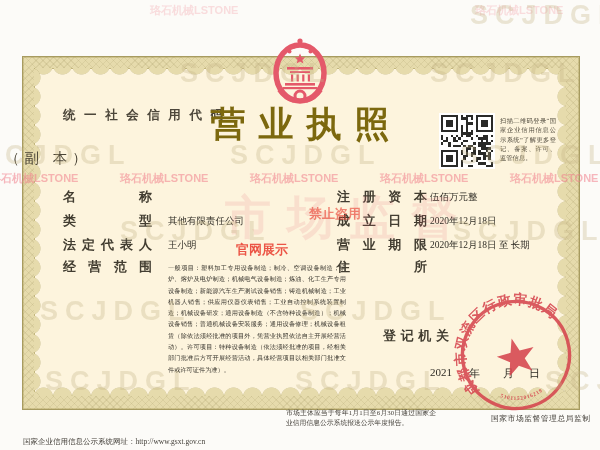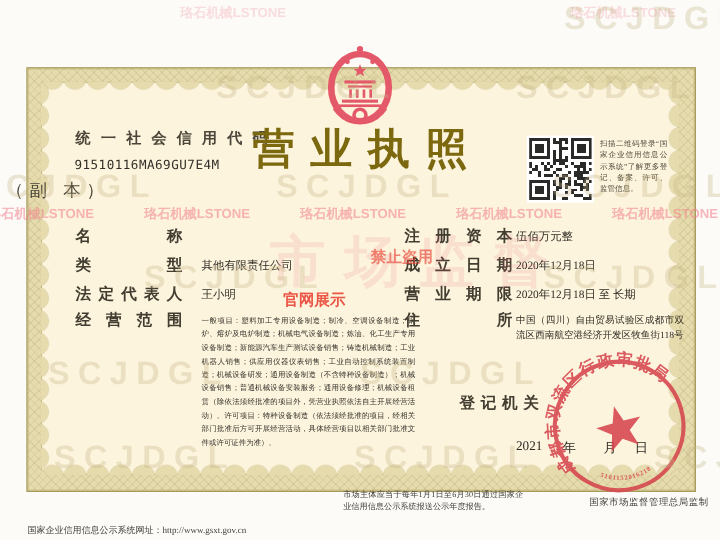--- a/index.html
+++ b/index.html
@@ -125,21 +125,20 @@
   <div class="credit-label spread">
       <span>统</span>
       <span>一</span>
       <span>社</span>
       <span>会</span>
       <span>信</span>
       <span>用</span>
       <span>代</span>
       <span>码</span>
     </div>
-  <div class="credit-code">91510116MA69GU7E4M</div>
   <div class="title">营业执照</div>
   <div class="subtitle">（副 本）</div>
 
   <div class="qr">
       <svg id="qr-svg" viewBox="0 0 21 21" shape-rendering="crispEdges">
         <g fill="#2a2a28">
           <rect x="0" y="0" width="1" height="1"></rect>
           <rect x="0" y="1" width="1" height="1"></rect>
           <rect x="0" y="2" width="1" height="1"></rect>
           <rect x="0" y="3" width="1" height="1"></rect>
@@ -418,21 +417,20 @@
         <span>期</span>
         <span>限</span>
       </div>
     <div class="fval">2020年12月18日 至 长期</div>
   </div>
   <div class="frow" style="left:337px;top:258px">
     <div class="flab-r spread">
         <span>住</span>
         <span>所</span>
       </div>
-    <div class="fval addr">中国（四川）自由贸易试验区成都市双流区西南航空港经济开发区牧鱼街118号</div>
   </div>
 
   <div class="authority spread">
       <span>登</span>
       <span>记</span>
       <span>机</span>
       <span>关</span>
     </div>
   <div class="date-row">
     <span>2021</span>

